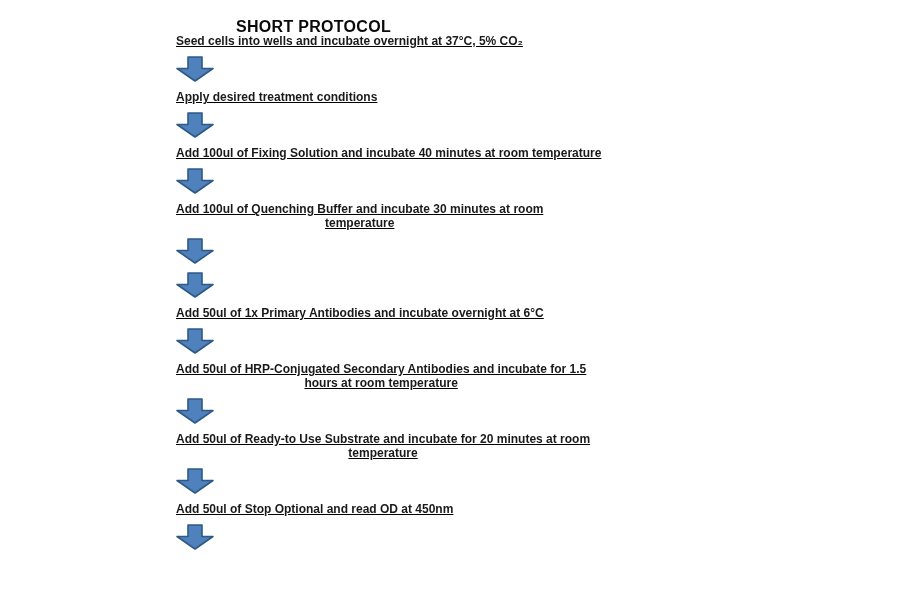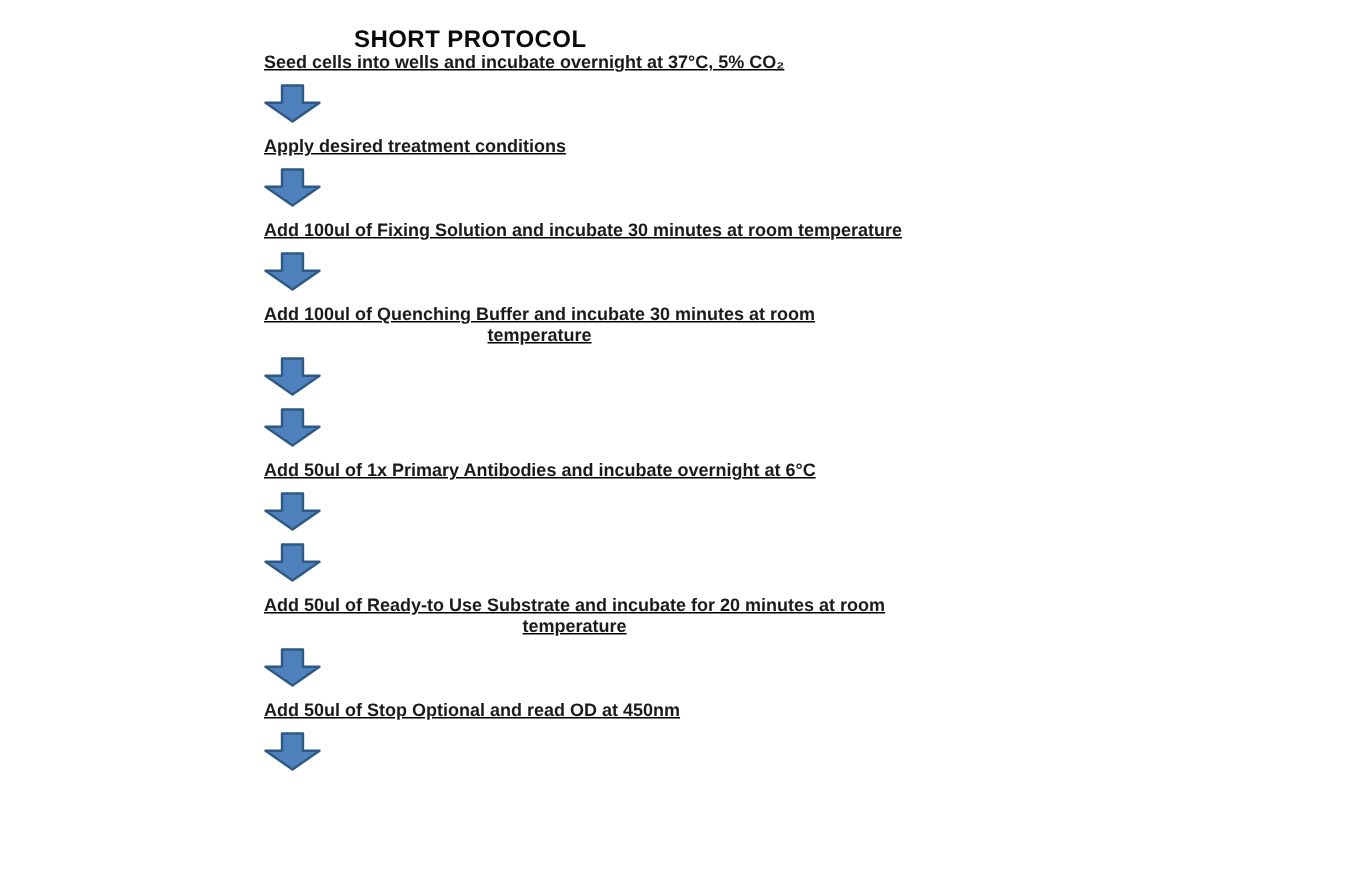--- a/index.html
+++ b/index.html
@@ -55,21 +55,21 @@
   <svg class="arrow" width="38" height="26" viewBox="0 0 38 26">
     <polygon points="12,1 26,1 26,12.5 37,12.5 19,25 1,12.5 12,12.5" stroke-width="1.6" stroke-linejoin="round" fill="#4f81bd" stroke="#2e5984"></polygon>
   </svg>
 
   <div class="step">Apply desired treatment conditions</div>
 
   <svg class="arrow" width="38" height="26" viewBox="0 0 38 26">
     <polygon points="12,1 26,1 26,12.5 37,12.5 19,25 1,12.5 12,12.5" stroke-width="1.6" stroke-linejoin="round" fill="#4f81bd" stroke="#2e5984"></polygon>
   </svg>
 
-  <div class="step">Add 100ul of Fixing Solution and incubate 30 minutes at room temperature</div>
+  <div class="step">Add 100ul of Fixing Solution and incubate 40 minutes at room temperature</div>
 
   <svg class="arrow" width="38" height="26" viewBox="0 0 38 26">
     <polygon points="12,1 26,1 26,12.5 37,12.5 19,25 1,12.5 12,12.5" stroke-width="1.6" stroke-linejoin="round" fill="#4f81bd" stroke="#2e5984"></polygon>
   </svg>
 
   <div class="step">Add 100ul of Quenching Buffer and incubate 30 minutes at room
 temperature</div>
 
   <svg class="arrow" width="38" height="26" viewBox="0 0 38 26">
     <polygon points="12,1 26,1 26,12.5 37,12.5 19,25 1,12.5 12,12.5" stroke-width="1.6" stroke-linejoin="round" fill="#4f81bd" stroke="#2e5984"></polygon>
@@ -79,20 +79,22 @@
   <svg class="arrow" width="38" height="26" viewBox="0 0 38 26">
     <polygon points="12,1 26,1 26,12.5 37,12.5 19,25 1,12.5 12,12.5" stroke-width="1.6" stroke-linejoin="round" fill="#4f81bd" stroke="#2e5984"></polygon>
   </svg>
 
   <div class="step">Add 50ul of 1x Primary Antibodies and incubate overnight at 6°C</div>
 
   <svg class="arrow" width="38" height="26" viewBox="0 0 38 26">
     <polygon points="12,1 26,1 26,12.5 37,12.5 19,25 1,12.5 12,12.5" stroke-width="1.6" stroke-linejoin="round" fill="#4f81bd" stroke="#2e5984"></polygon>
   </svg>
 
+  <div class="step">Add 50ul of HRP-Conjugated Secondary Antibodies and incubate for 1.5
+hours at room temperature</div>
 
   <svg class="arrow" width="38" height="26" viewBox="0 0 38 26">
     <polygon points="12,1 26,1 26,12.5 37,12.5 19,25 1,12.5 12,12.5" stroke-width="1.6" stroke-linejoin="round" fill="#4f81bd" stroke="#2e5984"></polygon>
   </svg>
 
   <div class="step">Add 50ul of Ready-to Use Substrate and incubate for 20 minutes at room
 temperature</div>
 
   <svg class="arrow" width="38" height="26" viewBox="0 0 38 26">
     <polygon points="12,1 26,1 26,12.5 37,12.5 19,25 1,12.5 12,12.5" stroke-width="1.6" stroke-linejoin="round" fill="#4f81bd" stroke="#2e5984"></polygon>

